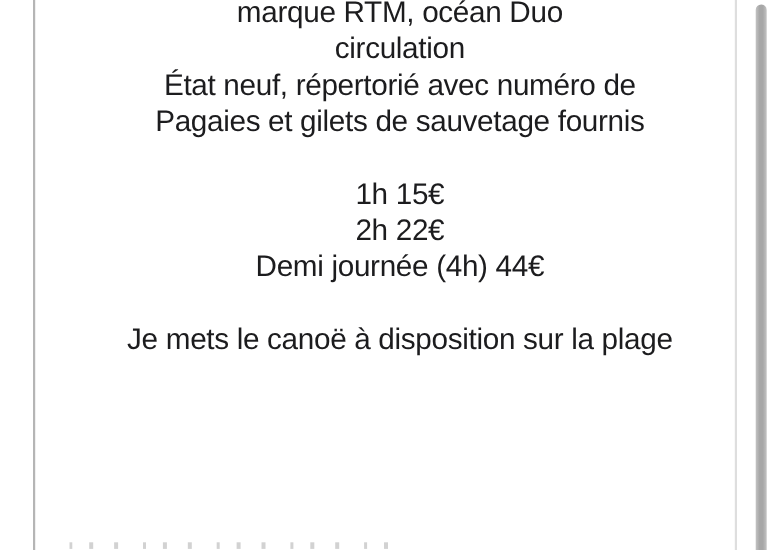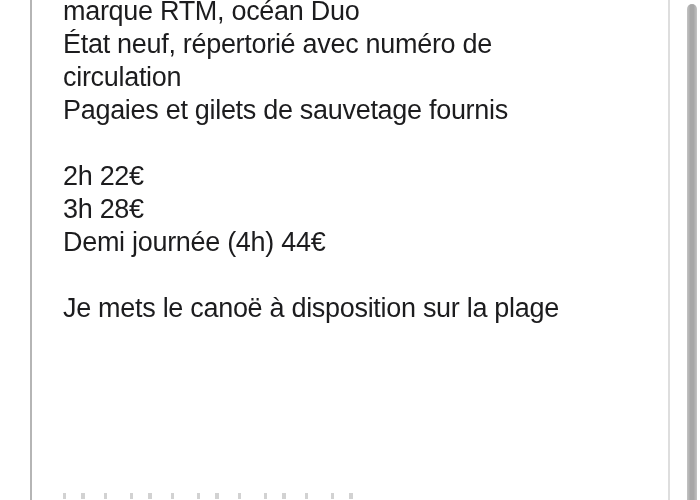--- a/index.html
+++ b/index.html
@@ -7,20 +7,21 @@
     padding: 0;
     background: #ffffff;
   }
   #screen {
     position: relative;
     width: 700px;
     height: 500px;
     overflow: hidden;
     background: #ffffff;
     font-family: "Liberation Sans", "DejaVu Sans", sans-serif;
+    text-align: center;
   }
   
   .left-divider {
     position: absolute;
     left: 30px;
     top: 0;
     width: 2px;
     height: 500px;
     background: #b5b5b5;
   }
@@ -74,26 +75,26 @@
     background-size: 67px 6px;
   }
 </style>
 </head>
 <body>
 
 <div id="screen">
 
   <div class="text-block">
     <div class="line">marque RTM, océan Duo</div>
+    <div class="line">circulation</div>
     <div class="line">État neuf, répertorié avec numéro de</div>
-    <div class="line">circulation</div>
     <div class="line">Pagaies et gilets de sauvetage fournis</div>
     <div class="line"></div>
+    <div class="line">1h 15€</div>
     <div class="line">2h 22€</div>
-    <div class="line">3h 28€</div>
     <div class="line">Demi journée (4h) 44€</div>
     <div class="line"></div>
     <div class="line">Je mets le canoë à disposition sur la plage</div>
   </div>
 
   <div class="clipped-line-tops"></div>
 
   <div class="left-divider"></div>
   <div class="right-edge"></div>
   <div class="scrollbar-thumb"></div>

